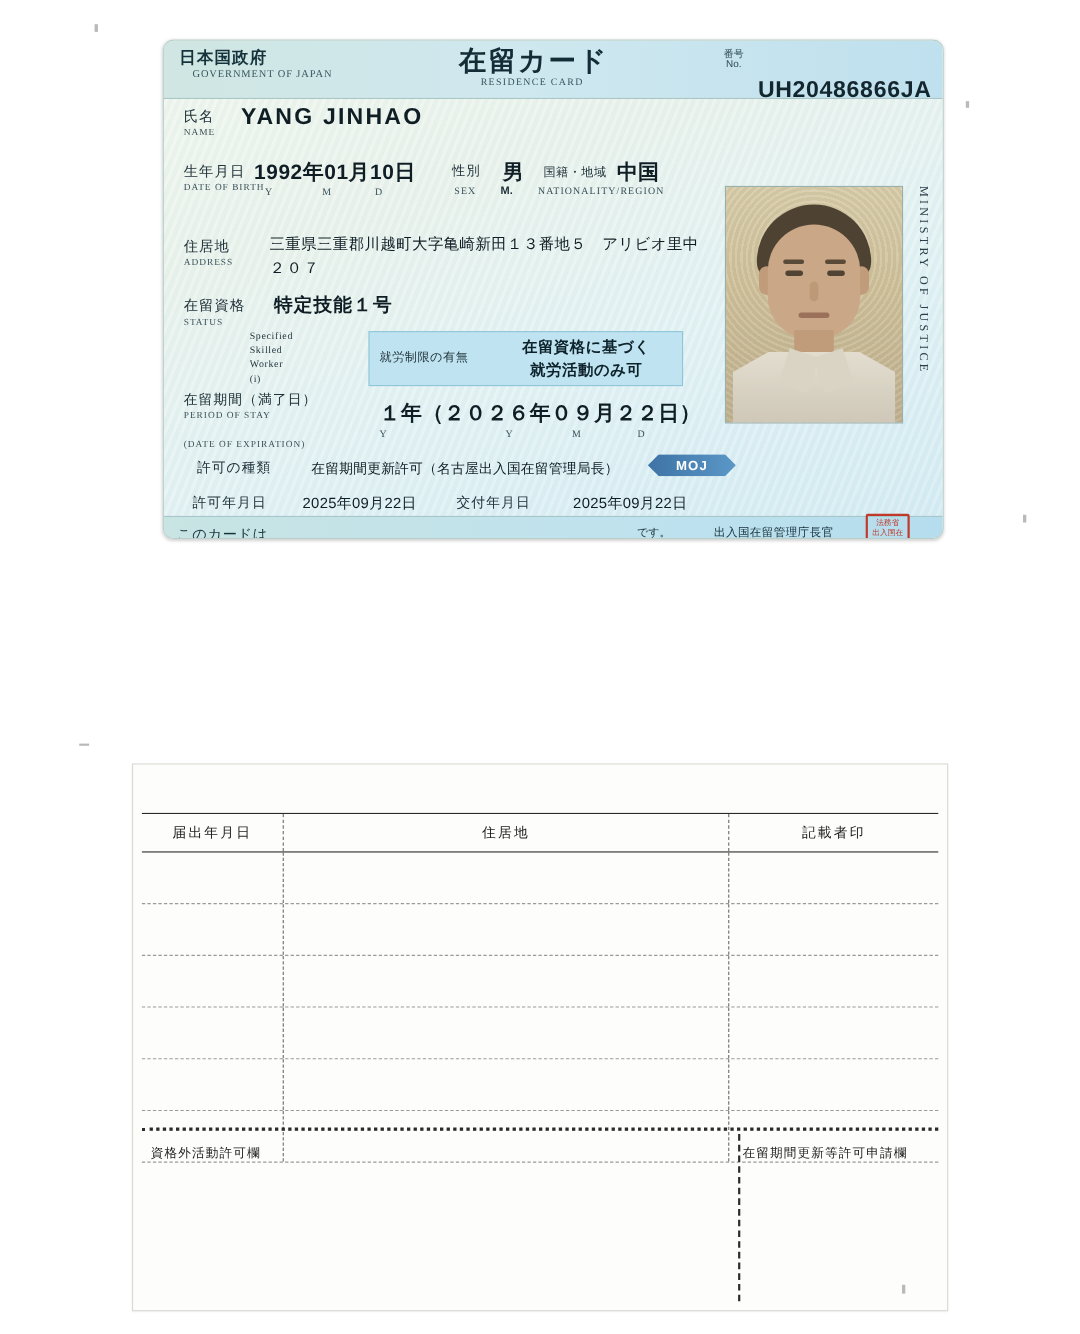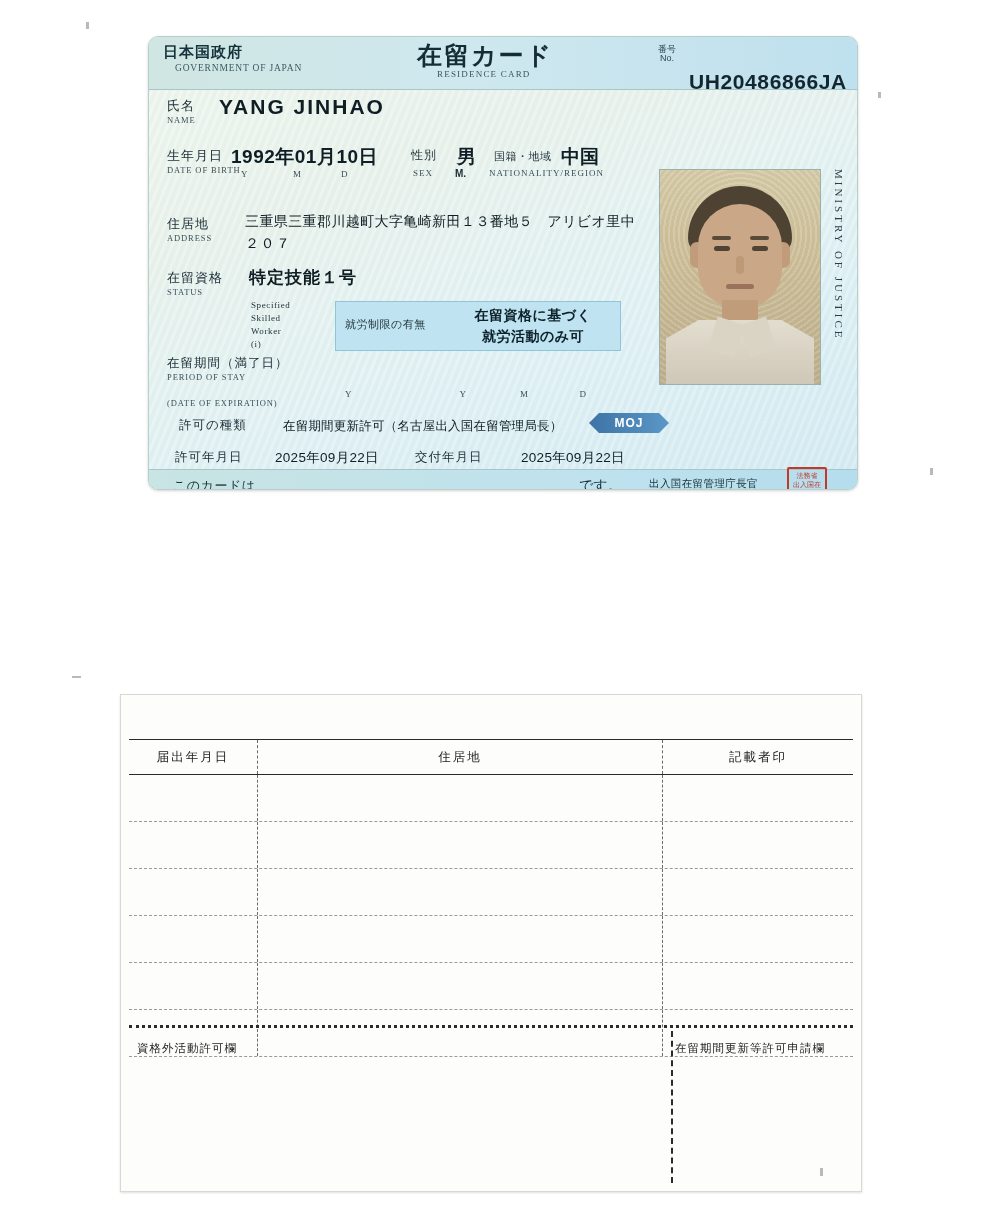--- a/index.html
+++ b/index.html
@@ -142,21 +142,21 @@
   .lab-addr  { left: 18px; top: 178px; }
   .val-addr1 { left: 96px; top: 176px; font-size: 14px; letter-spacing: .4px; }
   .val-addr2 { left: 96px; top: 198px; font-size: 14px; letter-spacing: 1.5px; }
 
   
   .lab-status { left: 18px; top: 232px; }
   .val-status { left: 100px; top: 229px; font-size: 17px; font-weight: 700; letter-spacing: 1px; }
   .status-en-block {
     position: absolute; left: 78px; top: 262px;
     font-size: 9px; line-height: 1.45; letter-spacing: .6px;
-    color:#22353d; font-family:"Liberation Serif", serif;margin-left:24px;
+    color:#22353d; font-family:"Liberation Serif", serif;
   }
 
   
   .work-label {
     position: absolute; left: 196px; top: 280px;
     font-size: 11px; letter-spacing: .5px; color:#1d2f37;
   }
   .work-box {
     position: absolute; left: 186px; top: 264px;
     width: 284px; height: 48px;
@@ -203,23 +203,23 @@
   .lab-issuedate .jp { font-size: 12.5px; }
   .val-issuedate { left: 372px; top: 412px; font-size: 13.5px; letter-spacing: .3px; }
 
   
   .valid-band {
     position: absolute; left: 0; top: 432px;
     width: 708px; height: 46px;
     background: linear-gradient(90deg,#c8e4e3 0%, #bfe2ee 60%, #b5dded 100%);
     border-top: 1px solid #a6c6c9;
   }
-  .valid-pre { position:absolute; left:12px; top:440px; font-size:13px; letter-spacing:.5px; color:#16303a;margin-left:12px;}
+  .valid-pre { position:absolute; left:12px; top:440px; font-size:13px; letter-spacing:.5px; color:#16303a;}
   .valid-main { position:absolute; left:100px; top:434px; font-size:17px; font-weight:700; letter-spacing:1px; color:#0e222b;margin-top:16px;}
-  .valid-post { position:absolute; left:430px; top:440px; font-size:14px; color:#16303a;}
+  .valid-post { position:absolute; left:430px; top:440px; font-size:10px; color:#16303a;}
   .issuer { position:absolute; left:500px; top:440px; font-size:10.5px; letter-spacing:.4px; color:#16303a;}
 
   
   .seal {
     position: absolute; left: 638px; top: 430px;
     width: 40px; height: 40px;
     border: 2px solid #c0392b;
     color: #c0392b;
     font-size: 7px;
     line-height: 1.25;
@@ -406,20 +406,21 @@
   <div class="work-box"></div>
   <div class="work-label">就労制限の有無</div>
   <div class="work-text" style="white-space:pre-line;">在留資格に基づく
 就労活動のみ可</div>
 
   <div class="lab lab-period">
     <span class="jp">在留期間（満了日）</span>
     <span class="en">PERIOD OF STAY</span>
     <span class="en2">(DATE OF EXPIRATION)</span>
   </div>
+  <div class="val val-period">１年（２０２６年０９月２２日）</div>
   <div class="ymd-row2">
     <span class="a">Y</span><span class="b">Y</span><span class="c">M</span><span class="d">D</span>
   </div>
 
   <div class="lab lab-permtype">
     <span class="jp">許可の種類</span>
   </div>
   <div class="val val-permtype">在留期間更新許可（名古屋出入国在留管理局長）</div>
   <div class="moj-badge">MOJ</div>
 

